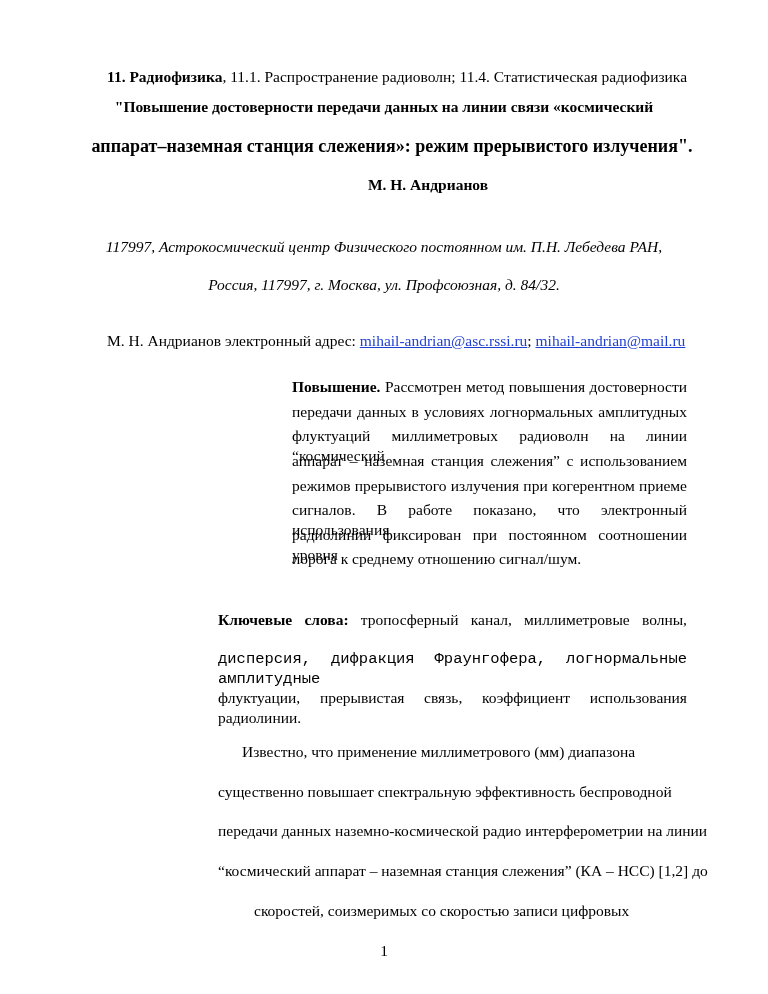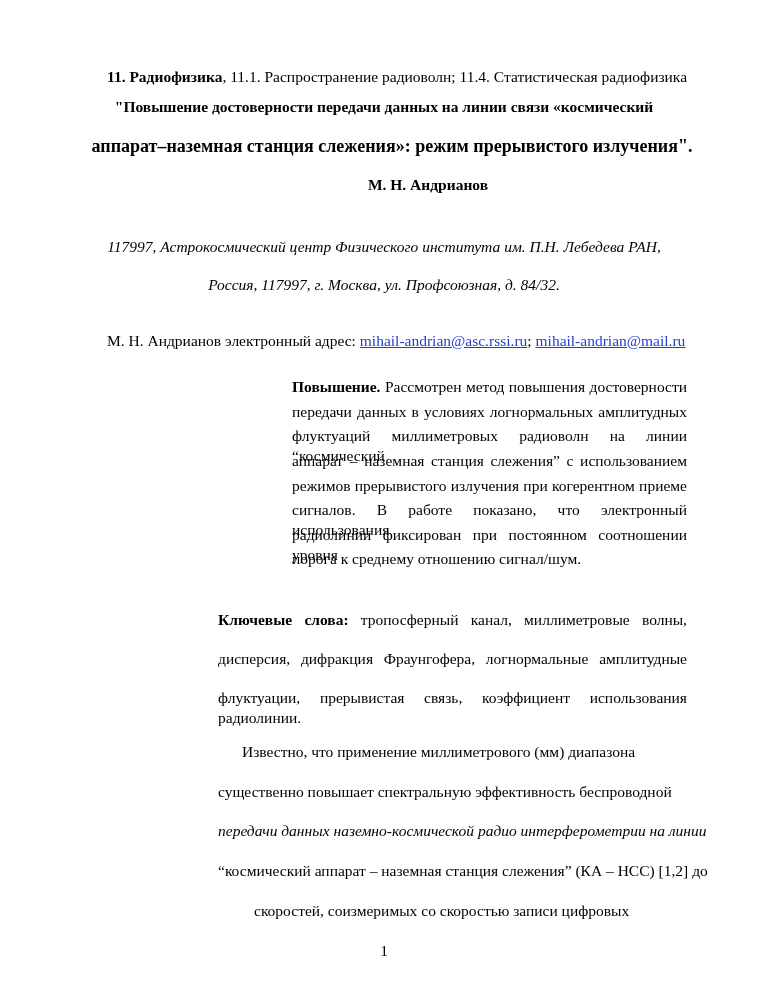--- a/index.html
+++ b/index.html
@@ -49,21 +49,21 @@
 
 <div class="line" style="left:107px; top:67px;">
   <span class="bold">11. Радиофизика</span><span>, 11.1. Распространение радиоволн; 11.4. Статистическая радиофизика</span>
 </div>
 
 <div class="line center bold" style="top:97px; font-size:15.5px;">"Повышение достоверности передачи данных на линии связи «космический</div>
 <div class="line center bold" style="top:136px; font-size:18px;margin-left:8px;">аппарат–наземная станция слежения»: режим прерывистого излучения".</div>
 
 <div class="line center bold" style="top:175px;margin-left:44px;">М. Н. Андрианов</div>
 
-<div class="line center italic" style="top:237px;">117997, Астрокосмический центр Физического института им. П.Н. Лебедева РАН,</div>
+<div class="line center italic" style="top:237px;">117997, Астрокосмический центр Физического постоянном им. П.Н. Лебедева РАН,</div>
 <div class="line center italic" style="top:275px;">Россия, 117997, г. Москва, ул. Профсоюзная, д. 84/32.</div>
 
 <div class="line" style="left:107px; top:331px;">
   <span>М. Н. Андрианов электронный адрес: </span><a class="link">mihail-andrian@asc.rssi.ru</a><span>; </span><a class="link">mihail-andrian@mail.ru</a>
 </div>
 
 <div>
   <div class="just" style="left:292px; width:395px; top:377px;">
     <span class="bold">Повышение.</span>
     <span>Рассмотрен метод повышения достоверности</span>
@@ -75,25 +75,25 @@
   <div class="just" style="left:292px; width:395px; top:500px;">сигналов. В работе показано, что электронный использования</div>
   <div class="just" style="left:292px; width:395px; top:525px;">радиолинии фиксирован при постоянном соотношении уровня</div>
   <div class="nojust" style="left:292px; top:549px;">порога к среднему отношению сигнал/шум.</div>
 </div>
 
 <div>
   <div class="just" style="left:218px; width:469px; top:610px;">
     <span class="bold">Ключевые слова:</span>
     <span>тропосферный канал, миллиметровые волны,</span>
   </div>
-  <div class="just" style="left:218px; width:469px; top:649px;">дисперсия, дифракция Фраунгофера, логнормальные амплитудные</div>
+  <div class="just" style="left:218px; width:469px; top:649px;font-family:Liberation Mono, monospace;">дисперсия, дифракция Фраунгофера, логнормальные амплитудные</div>
   <div class="just" style="left:218px; width:469px; top:688px;">флуктуации, прерывистая связь, коэффициент использования радиолинии.</div>
 </div>
 
 <div>
   <div class="nojust" style="left:242px; top:742px;">Известно, что применение миллиметрового (мм) диапазона</div>
   <div class="nojust" style="left:218px; top:782px;text-align:center;">существенно повышает спектральную эффективность беспроводной</div>
-  <div class="nojust" style="left:218px; top:821px;font-style:italic;">передачи данных наземно-космической радио интерферометрии на линии</div>
+  <div class="nojust" style="left:218px; top:821px;">передачи данных наземно-космической радио интерферометрии на линии</div>
   <div class="nojust" style="left:218px; top:861px;">“космический аппарат – наземная станция слежения” (КА – НСС) [1,2] до</div>
   <div class="nojust" style="left:218px; top:901px;margin-left:36px;">скоростей, соизмеримых со скоростью записи цифровых</div>
 </div>
 
 <div class="line center" style="top:941px;">1</div>
 
 </body></html>

